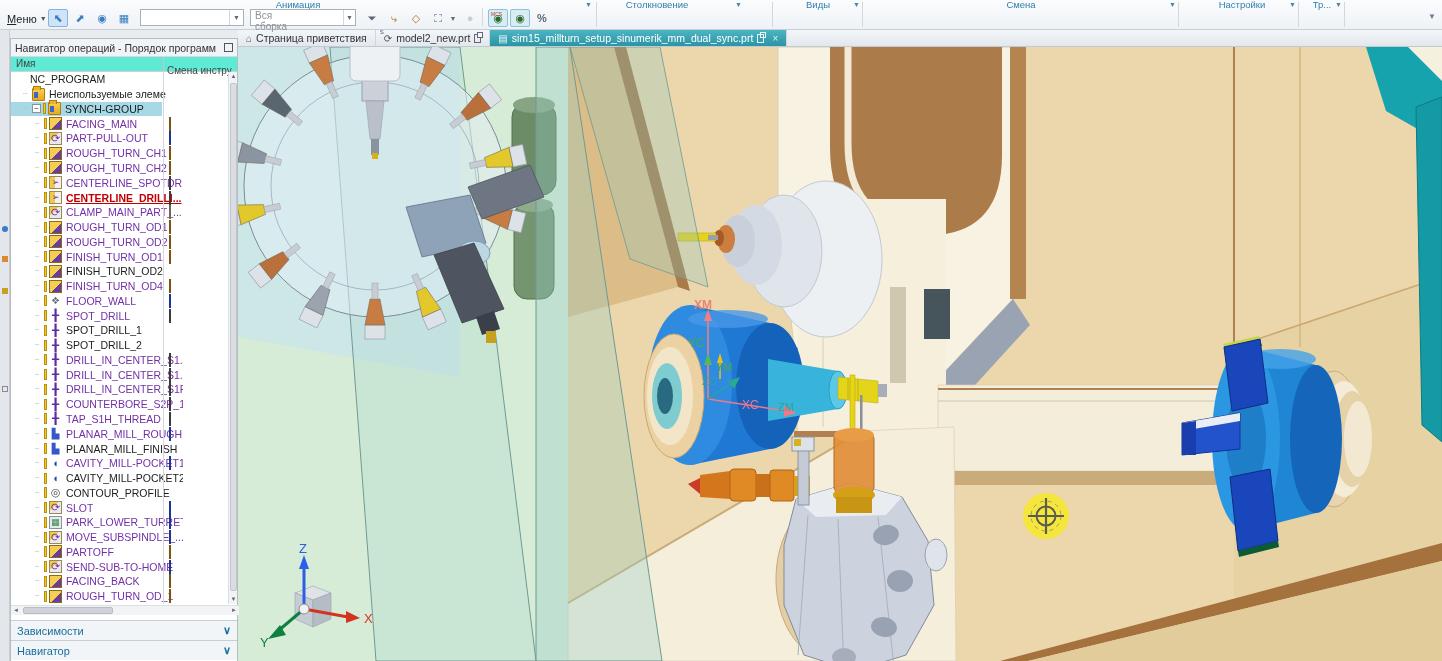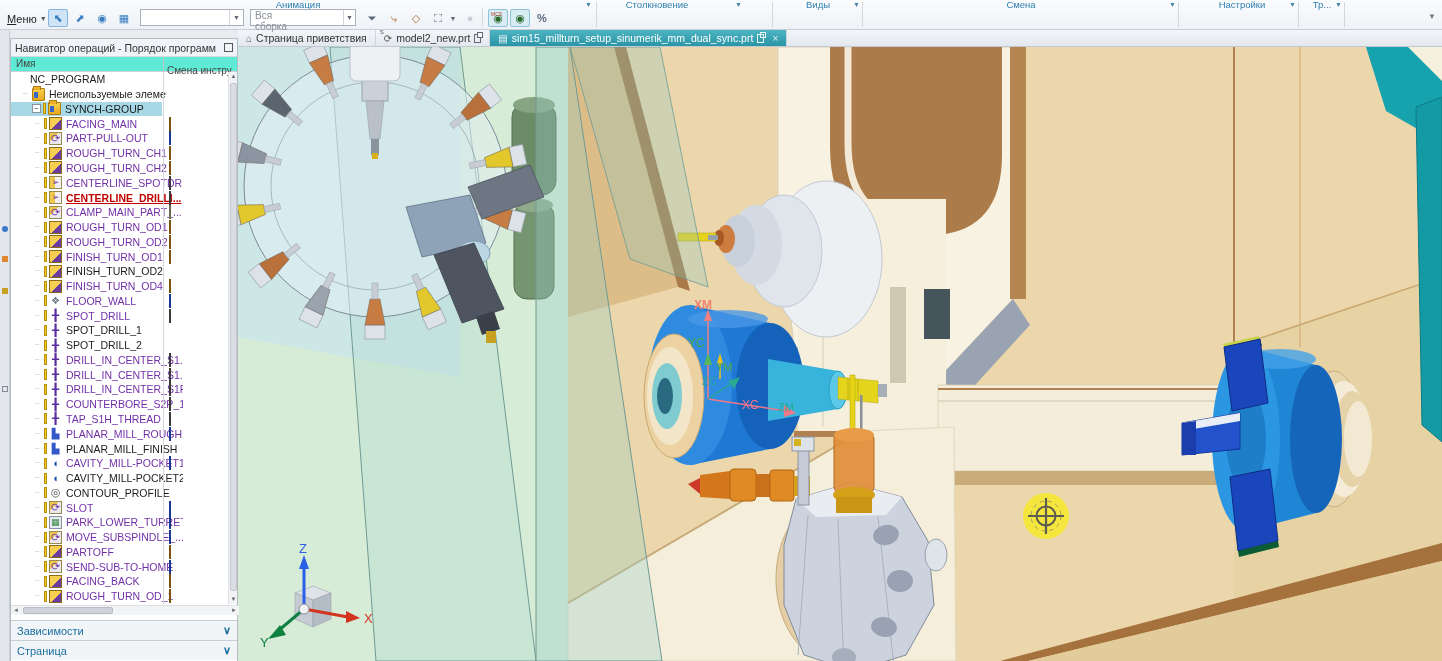--- a/index.html
+++ b/index.html
@@ -531,21 +531,21 @@
   <div id="hscroll">
     <span class="arr" style="left:0;">◄</span>
     <span class="thumb"></span>
     <span class="arr" style="right:0;">►</span>
   </div>
   <div class="nav-section" style="top:581px;">
     <span>Зависимости</span>
     <span class="chev">∨</span>
   </div>
   <div class="nav-section" style="top:601px;">
-    <span>Страница</span>
+    <span>Навигатор</span>
     <span class="chev">∨</span>
   </div>
 </div>
 
 <div id="viewport">
 <svg width="1204" height="614" viewBox="0 0 1204 614" xmlns="http://www.w3.org/2000/svg">
   <defs>
     <g id="magtool">
       <rect x="127" y="-14" width="20" height="14" fill="#dde2e8" stroke="#98a0ab" stroke-width="0.7"></rect>
       <polygon points="127,0 147,0 142,26 132,26" fill="currentColor" stroke="#6a6158" stroke-width="0.5"></polygon>

